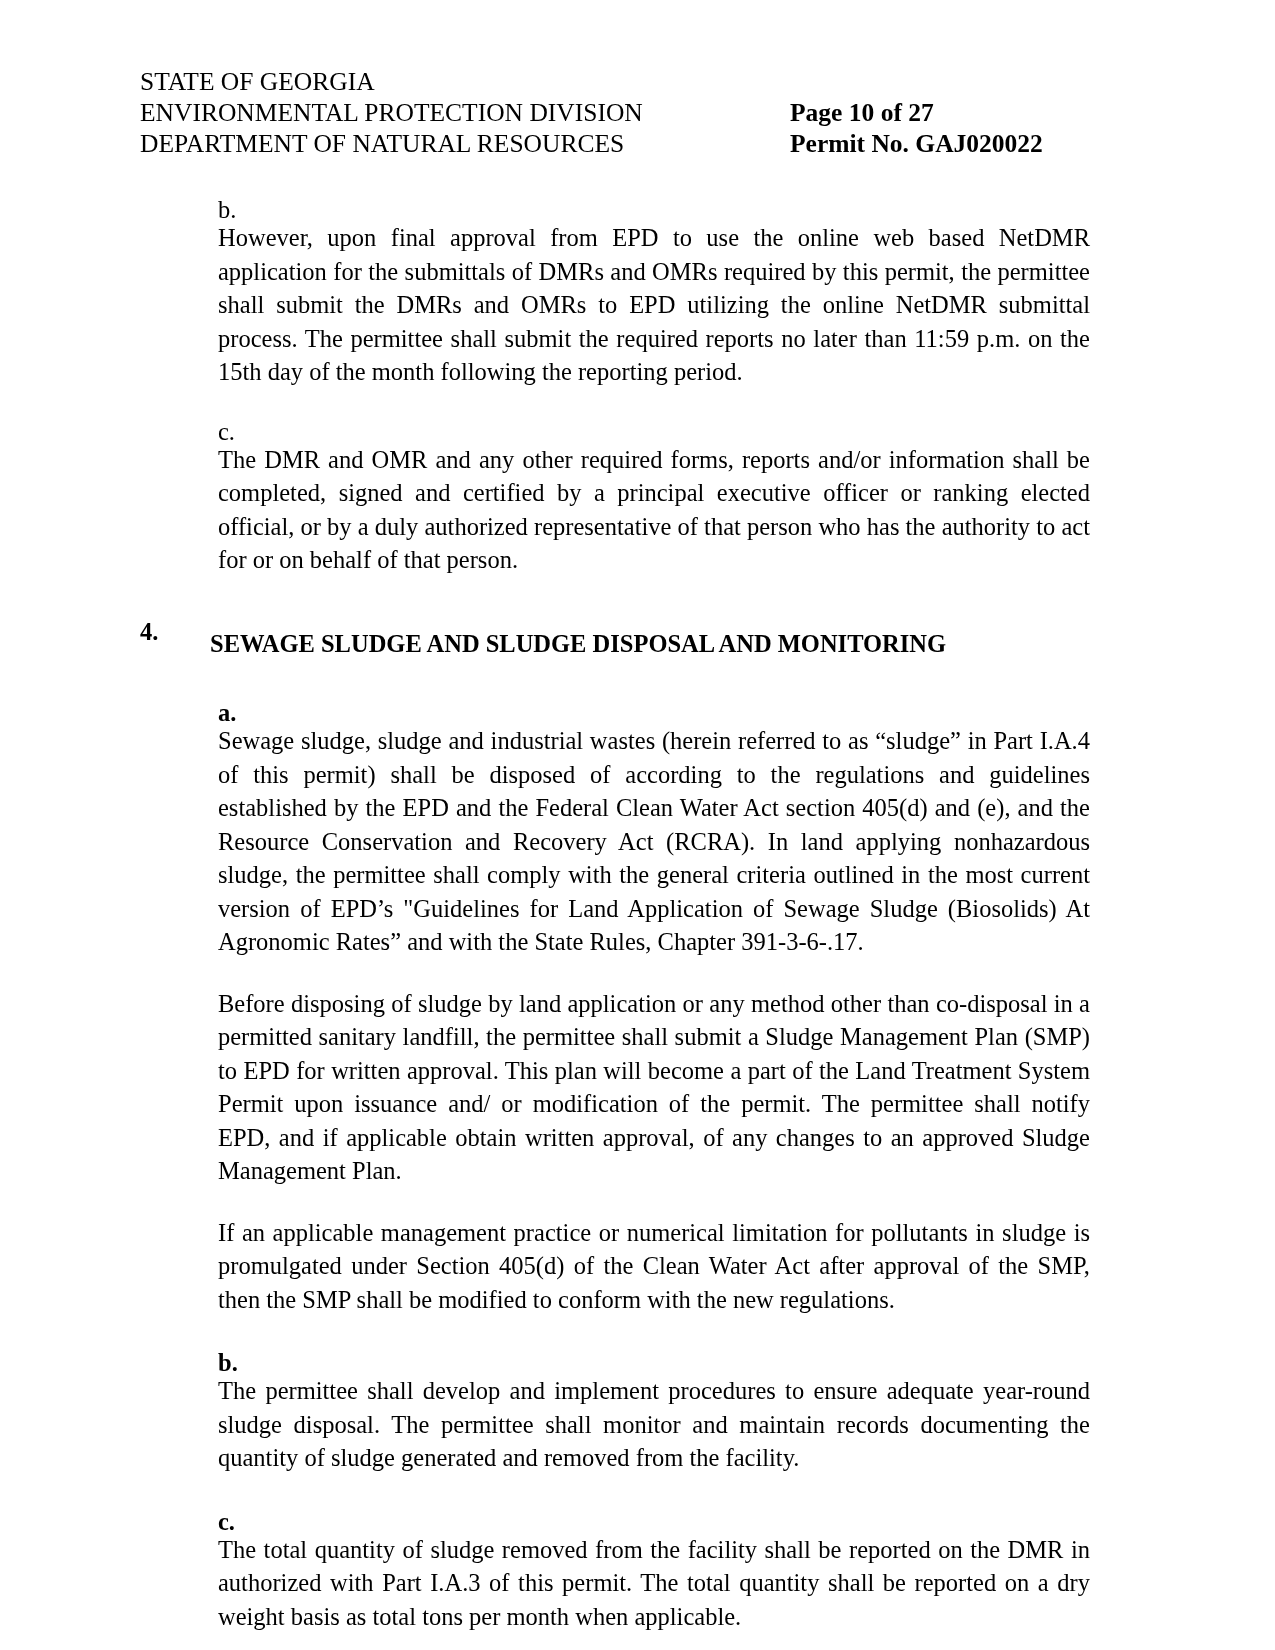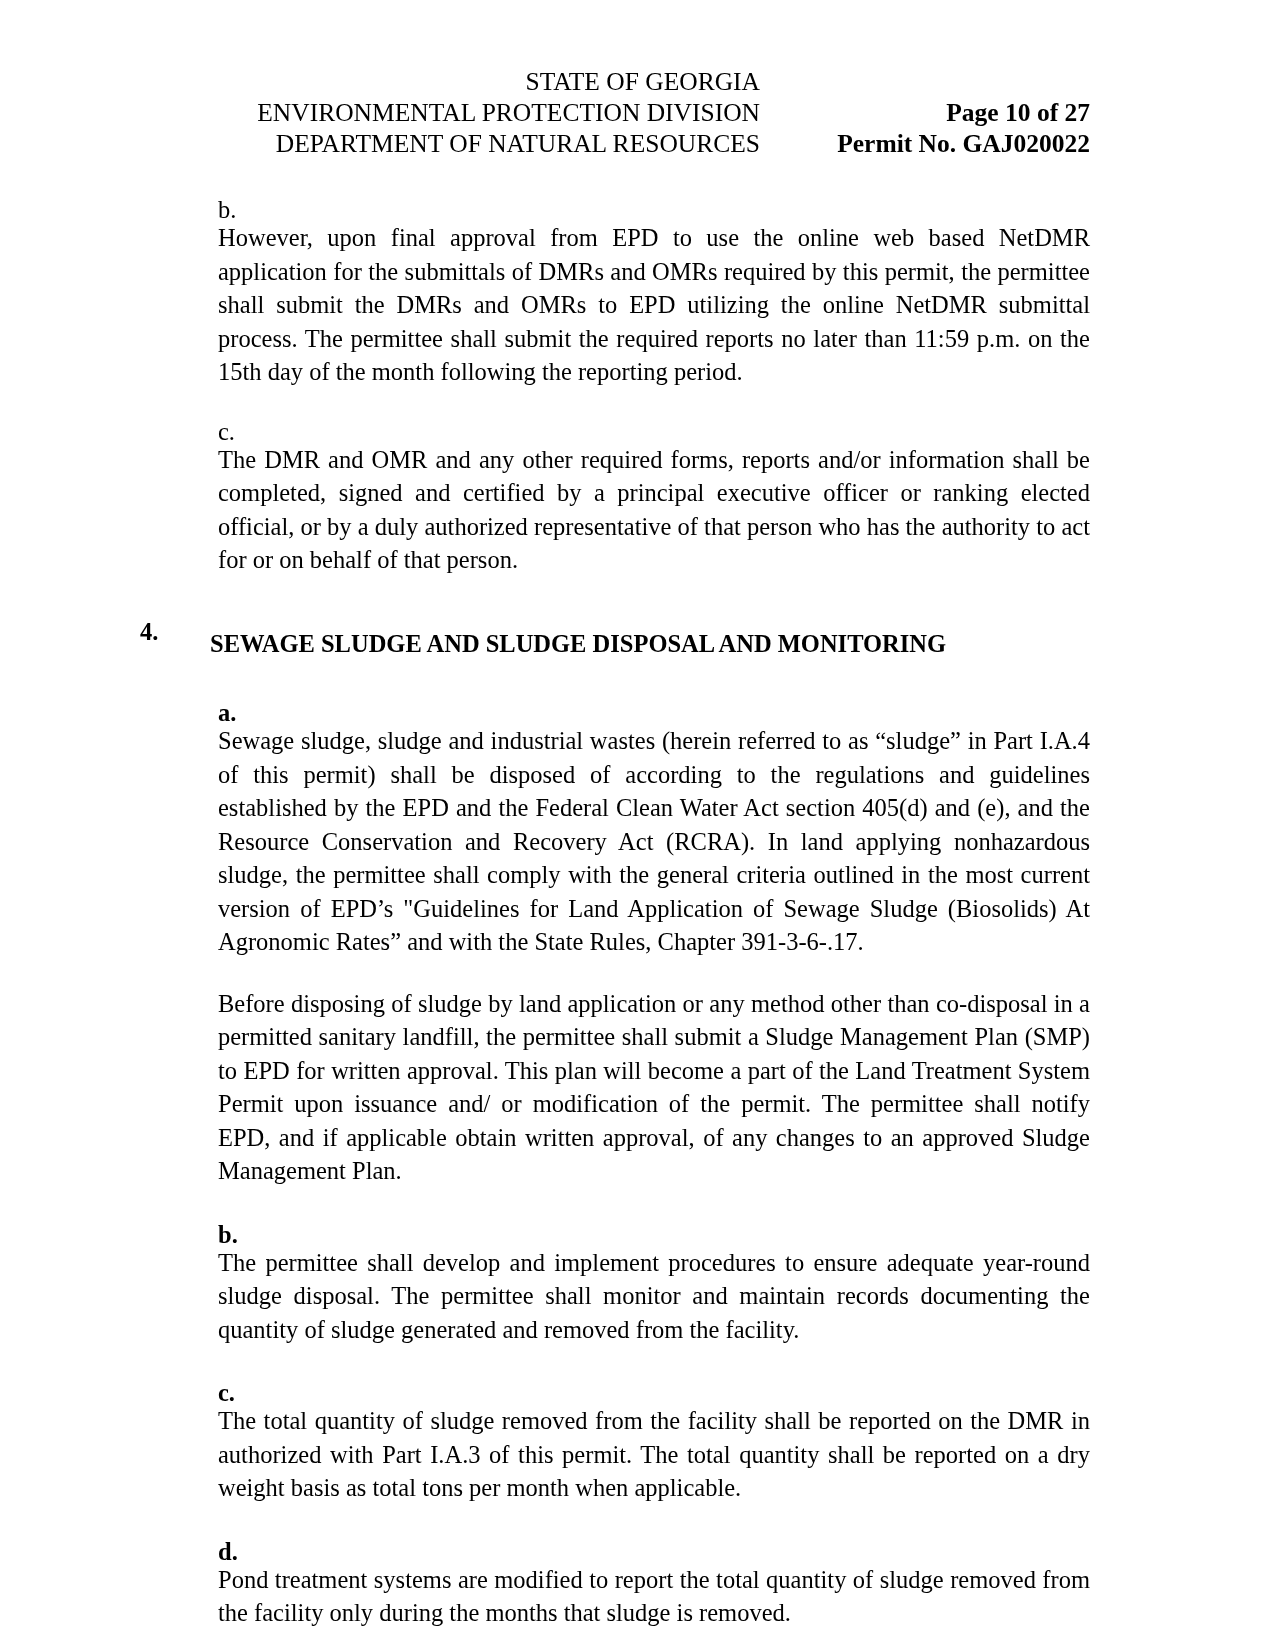--- a/index.html
+++ b/index.html
@@ -43,21 +43,20 @@
   }
   .header-right {
     width: 300px;
     padding-top: 31px;
     text-align: left;
     padding-left: 15px;
     font-weight: bold;
   }
   .header-line {
     white-space: nowrap;
-    text-align: right;
   }
 
   
   .body-block {
     margin-top: 34px;
   }
   .item {
     display: flex;
     flex-direction: row;
     align-items: flex-start;
@@ -163,20 +162,21 @@
       <div class="section-title">SEWAGE SLUDGE AND SLUDGE DISPOSAL AND MONITORING</div>
     </div>
 
     <div class="body-block" style="margin-top:0;">
 
       <div class="item gap-large">
         <div class="item-marker marker-bold">a.</div>
         <div class="item-body">
           <p class="last-line-natural">Sewage sludge, sludge and industrial wastes (herein referred to as “sludge” in Part I.A.4 of this permit) shall be disposed of according to the regulations and guidelines established by the EPD and the Federal Clean Water Act section 405(d) and (e), and the Resource Conservation and Recovery Act (RCRA).   In land applying nonhazardous sludge, the permittee shall comply with the general criteria outlined in the most current version of EPD’s "Guidelines for Land Application of Sewage Sludge (Biosolids) At Agronomic Rates” and with the State Rules, Chapter 391-3-6-.17.</p>
           <p class="last-line-natural">Before disposing of sludge by land application or any method other than co-disposal in a permitted sanitary landfill, the permittee shall submit a Sludge Management Plan (SMP) to EPD for written approval.   This plan will become a part of the Land Treatment System Permit upon issuance and/ or modification of the permit.   The permittee shall notify EPD, and if applicable obtain written approval, of any changes to an approved Sludge Management Plan.</p>
+          <p class="last-line-natural">If an applicable management practice or numerical limitation for pollutants in sludge is promulgated under Section 405(d) of the Clean Water Act after approval of the SMP, then the SMP shall be modified to conform with the new regulations.</p>
         </div>
       </div>
 
       <div class="item gap-large">
         <div class="item-marker marker-bold">b.</div>
         <div class="item-body">
           <p class="last-line-natural">The permittee shall develop and implement procedures to ensure adequate year-round sludge disposal.  The permittee shall monitor and maintain records documenting the quantity of sludge generated and removed from the facility.</p>
         </div>
       </div>
 

